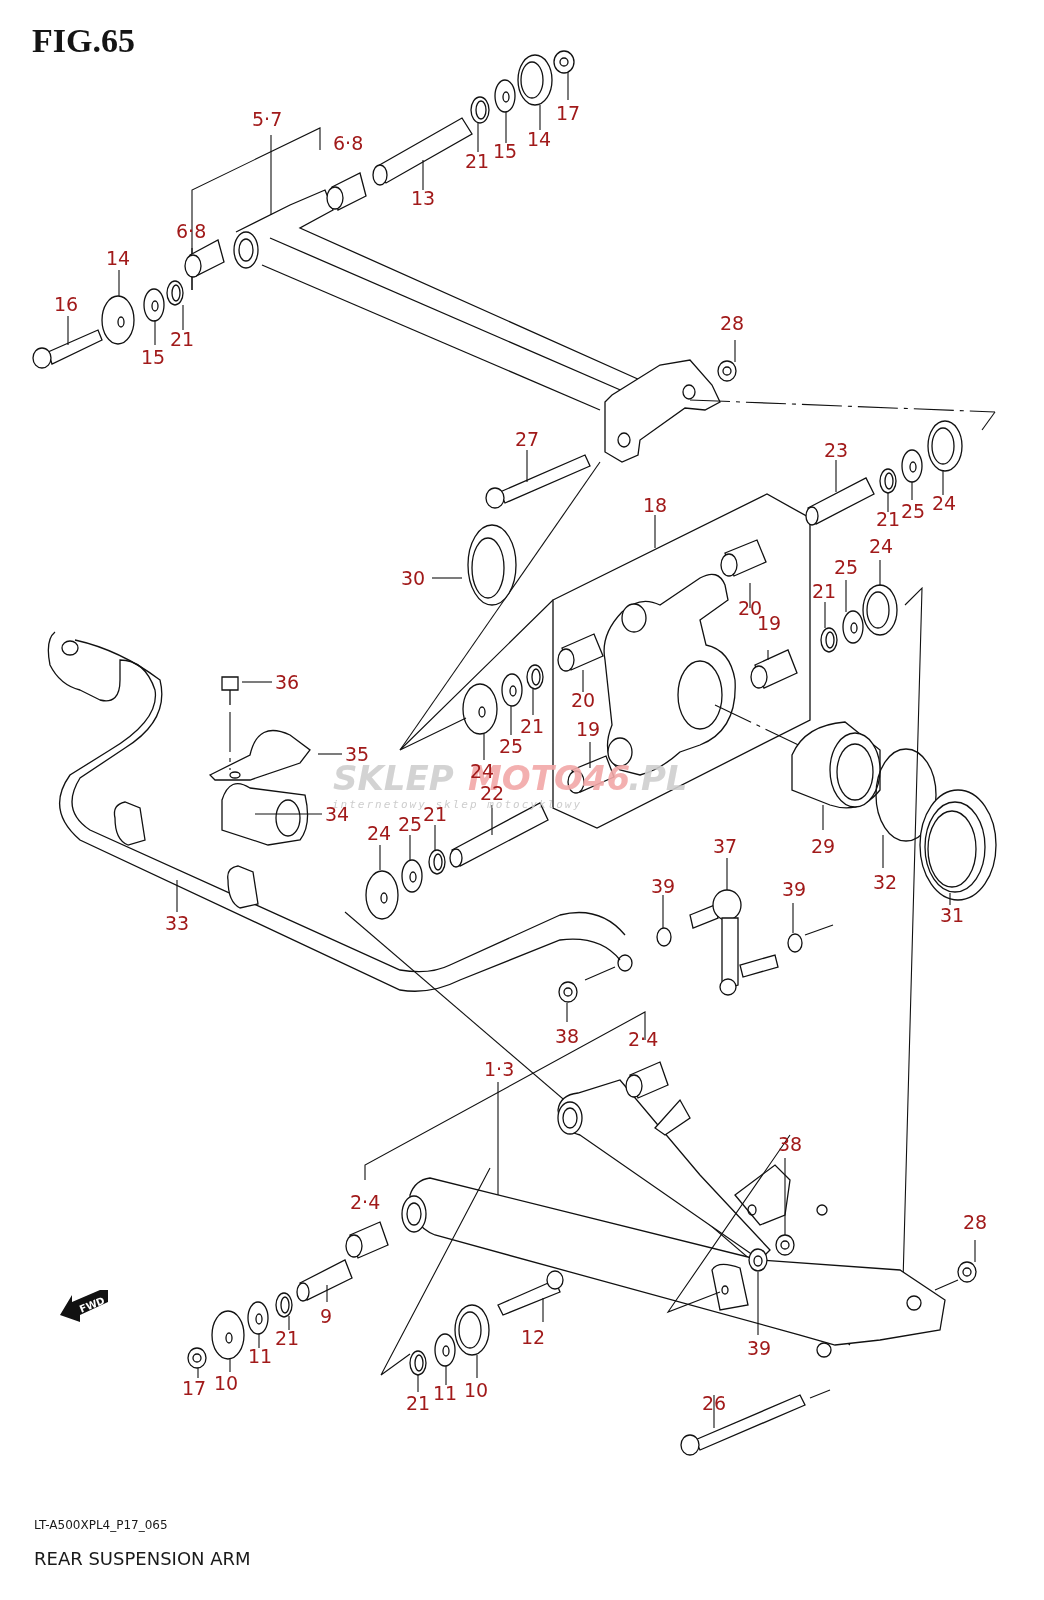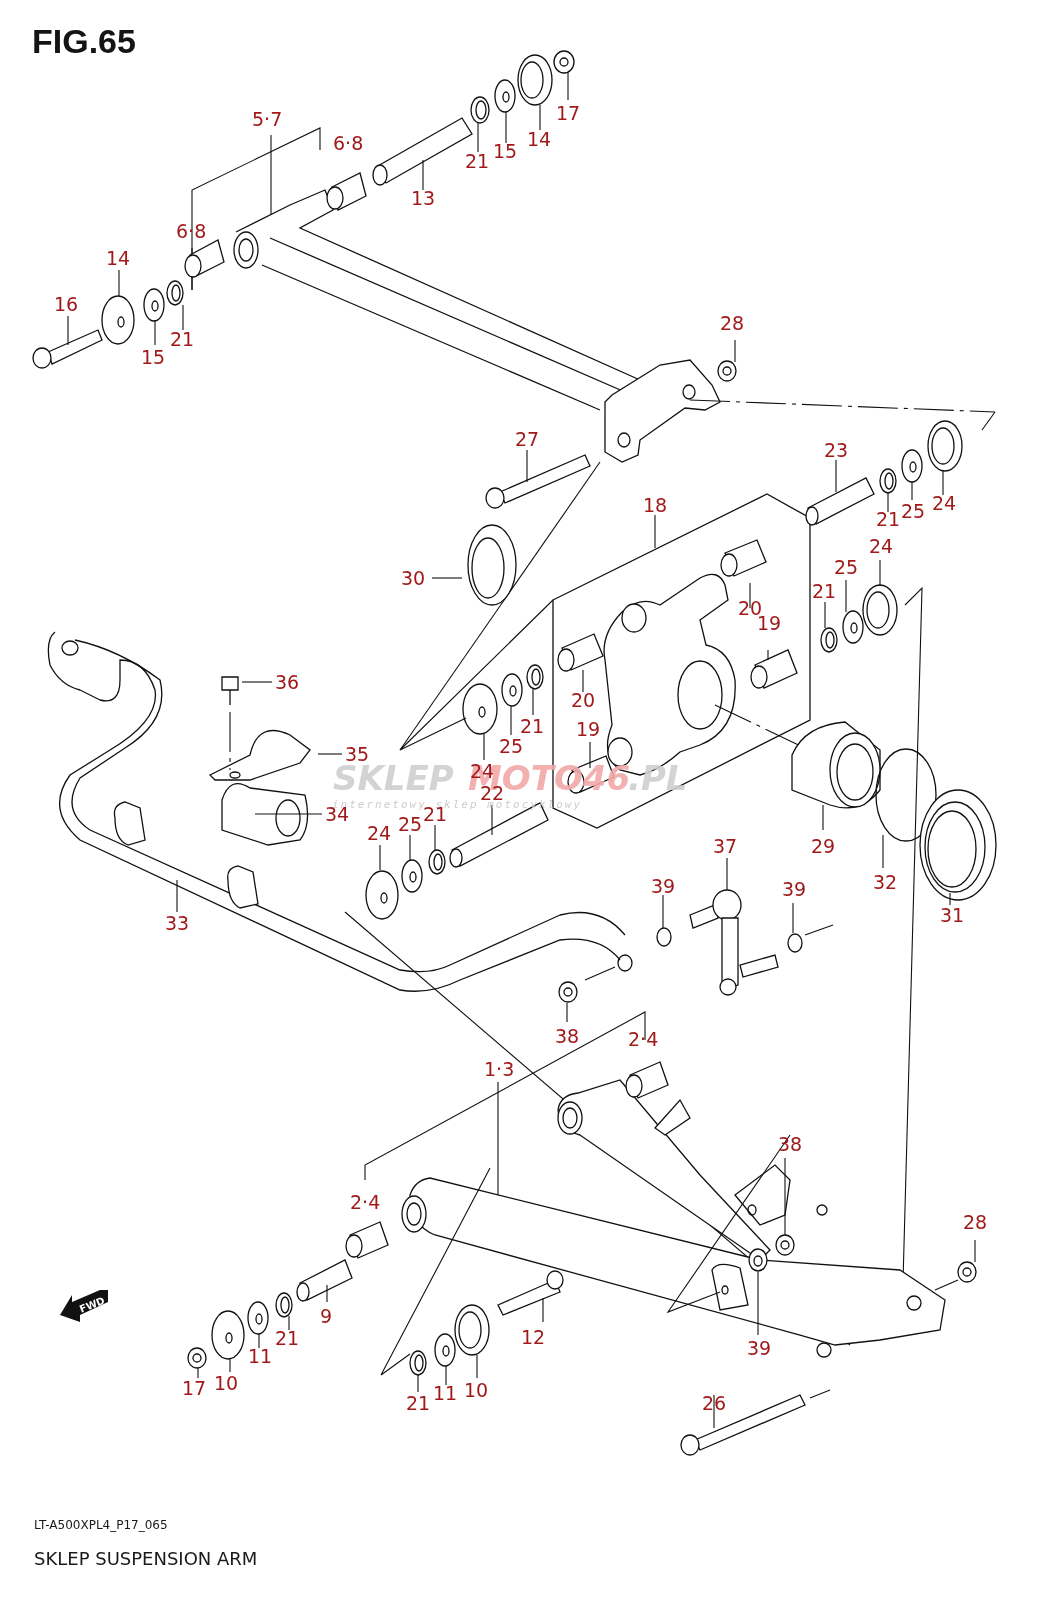--- a/index.html
+++ b/index.html
@@ -1,19 +1,19 @@
 <!DOCTYPE html>
 <html><head>
 <meta charset="utf-8">
 <style>
   html, body { margin: 0; padding: 0; background: #ffffff; }
   body { width: 1044px; height: 1600px; position: relative; overflow: hidden;
          font-family: "DejaVu Sans", sans-serif; }
   #fig-title { position: absolute; left: 32px; top: 22px; font-size: 34px; font-weight: bold;
-               color: #141414; letter-spacing: 0px; font-family: Liberation Sans, sans-serif; }
+               color: #141414; letter-spacing: 0px; font-family: Liberation Serif, serif; }
   #footer-code { position: absolute; left: 34px; top: 1518px; font-size: 12px; color: #1a1a1a;
                  font-family: "DejaVu Sans", sans-serif; }
   #footer-title { position: absolute; left: 34px; top: 1548px; font-size: 18px; color: #1a1a1a;
                   font-family: "DejaVu Sans", sans-serif; }
   svg#diagram { position: absolute; left: 0; top: 0; }
   .ln { stroke: #111; stroke-width: 1.3; fill: none; }
   .lnf { stroke: #111; stroke-width: 1.3; fill: #fff; }
   .lead { stroke: #111; stroke-width: 1.1; fill: none; }
   .dash { stroke: #111; stroke-width: 1.1; fill: none; stroke-dasharray: 40 6 4 6; }
   .callout { font-family: "DejaVu Sans", sans-serif; font-size: 19px; fill: #a11a1a; }
@@ -370,13 +370,13 @@
     <text class="callout" x="214" y="1390">10</text>
     <text class="callout" x="182" y="1395">17</text>
     <text class="callout" x="702" y="1410">26</text>
     <text class="callout" x="406" y="1410">21</text>
     <text class="callout" x="433" y="1400">11</text>
     <text class="callout" x="464" y="1397">10</text>
   </g>
 </svg>
 
 <div id="footer-code">LT-A500XPL4_P17_065</div>
-<div id="footer-title">SKLEP SUSPENSION ARM</div>
+<div id="footer-title">REAR SUSPENSION ARM</div>
 
 </body></html>

